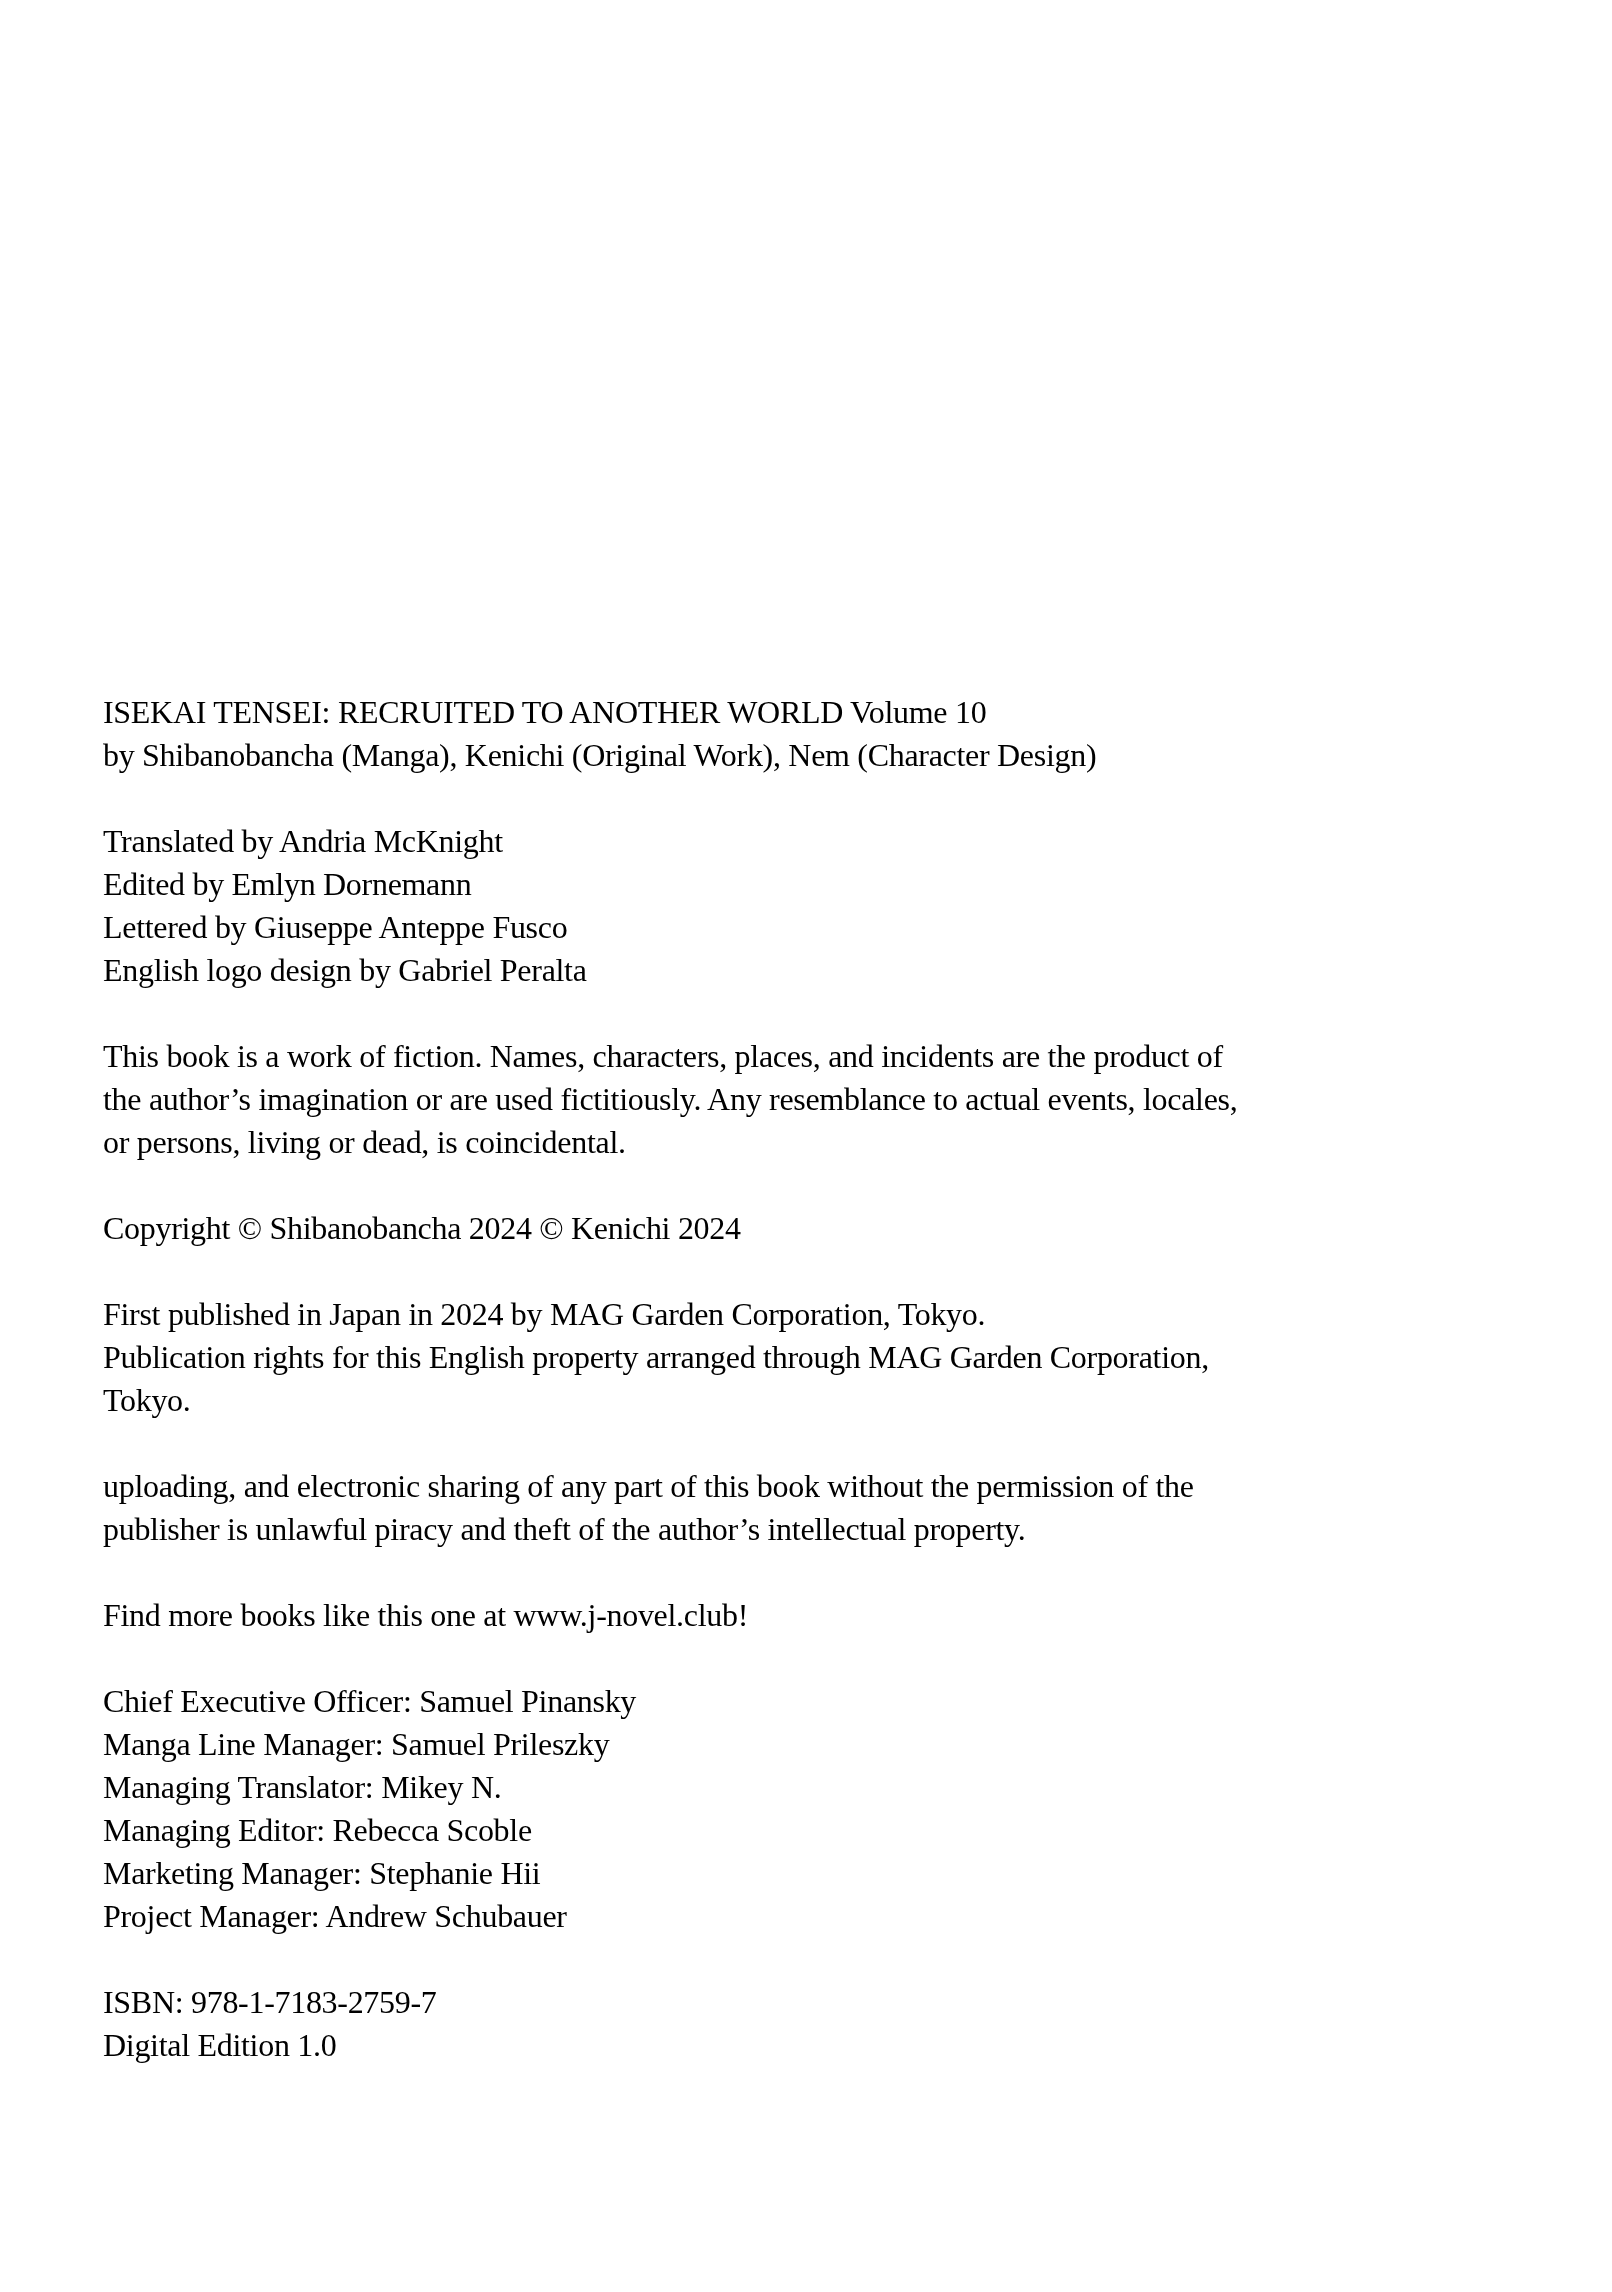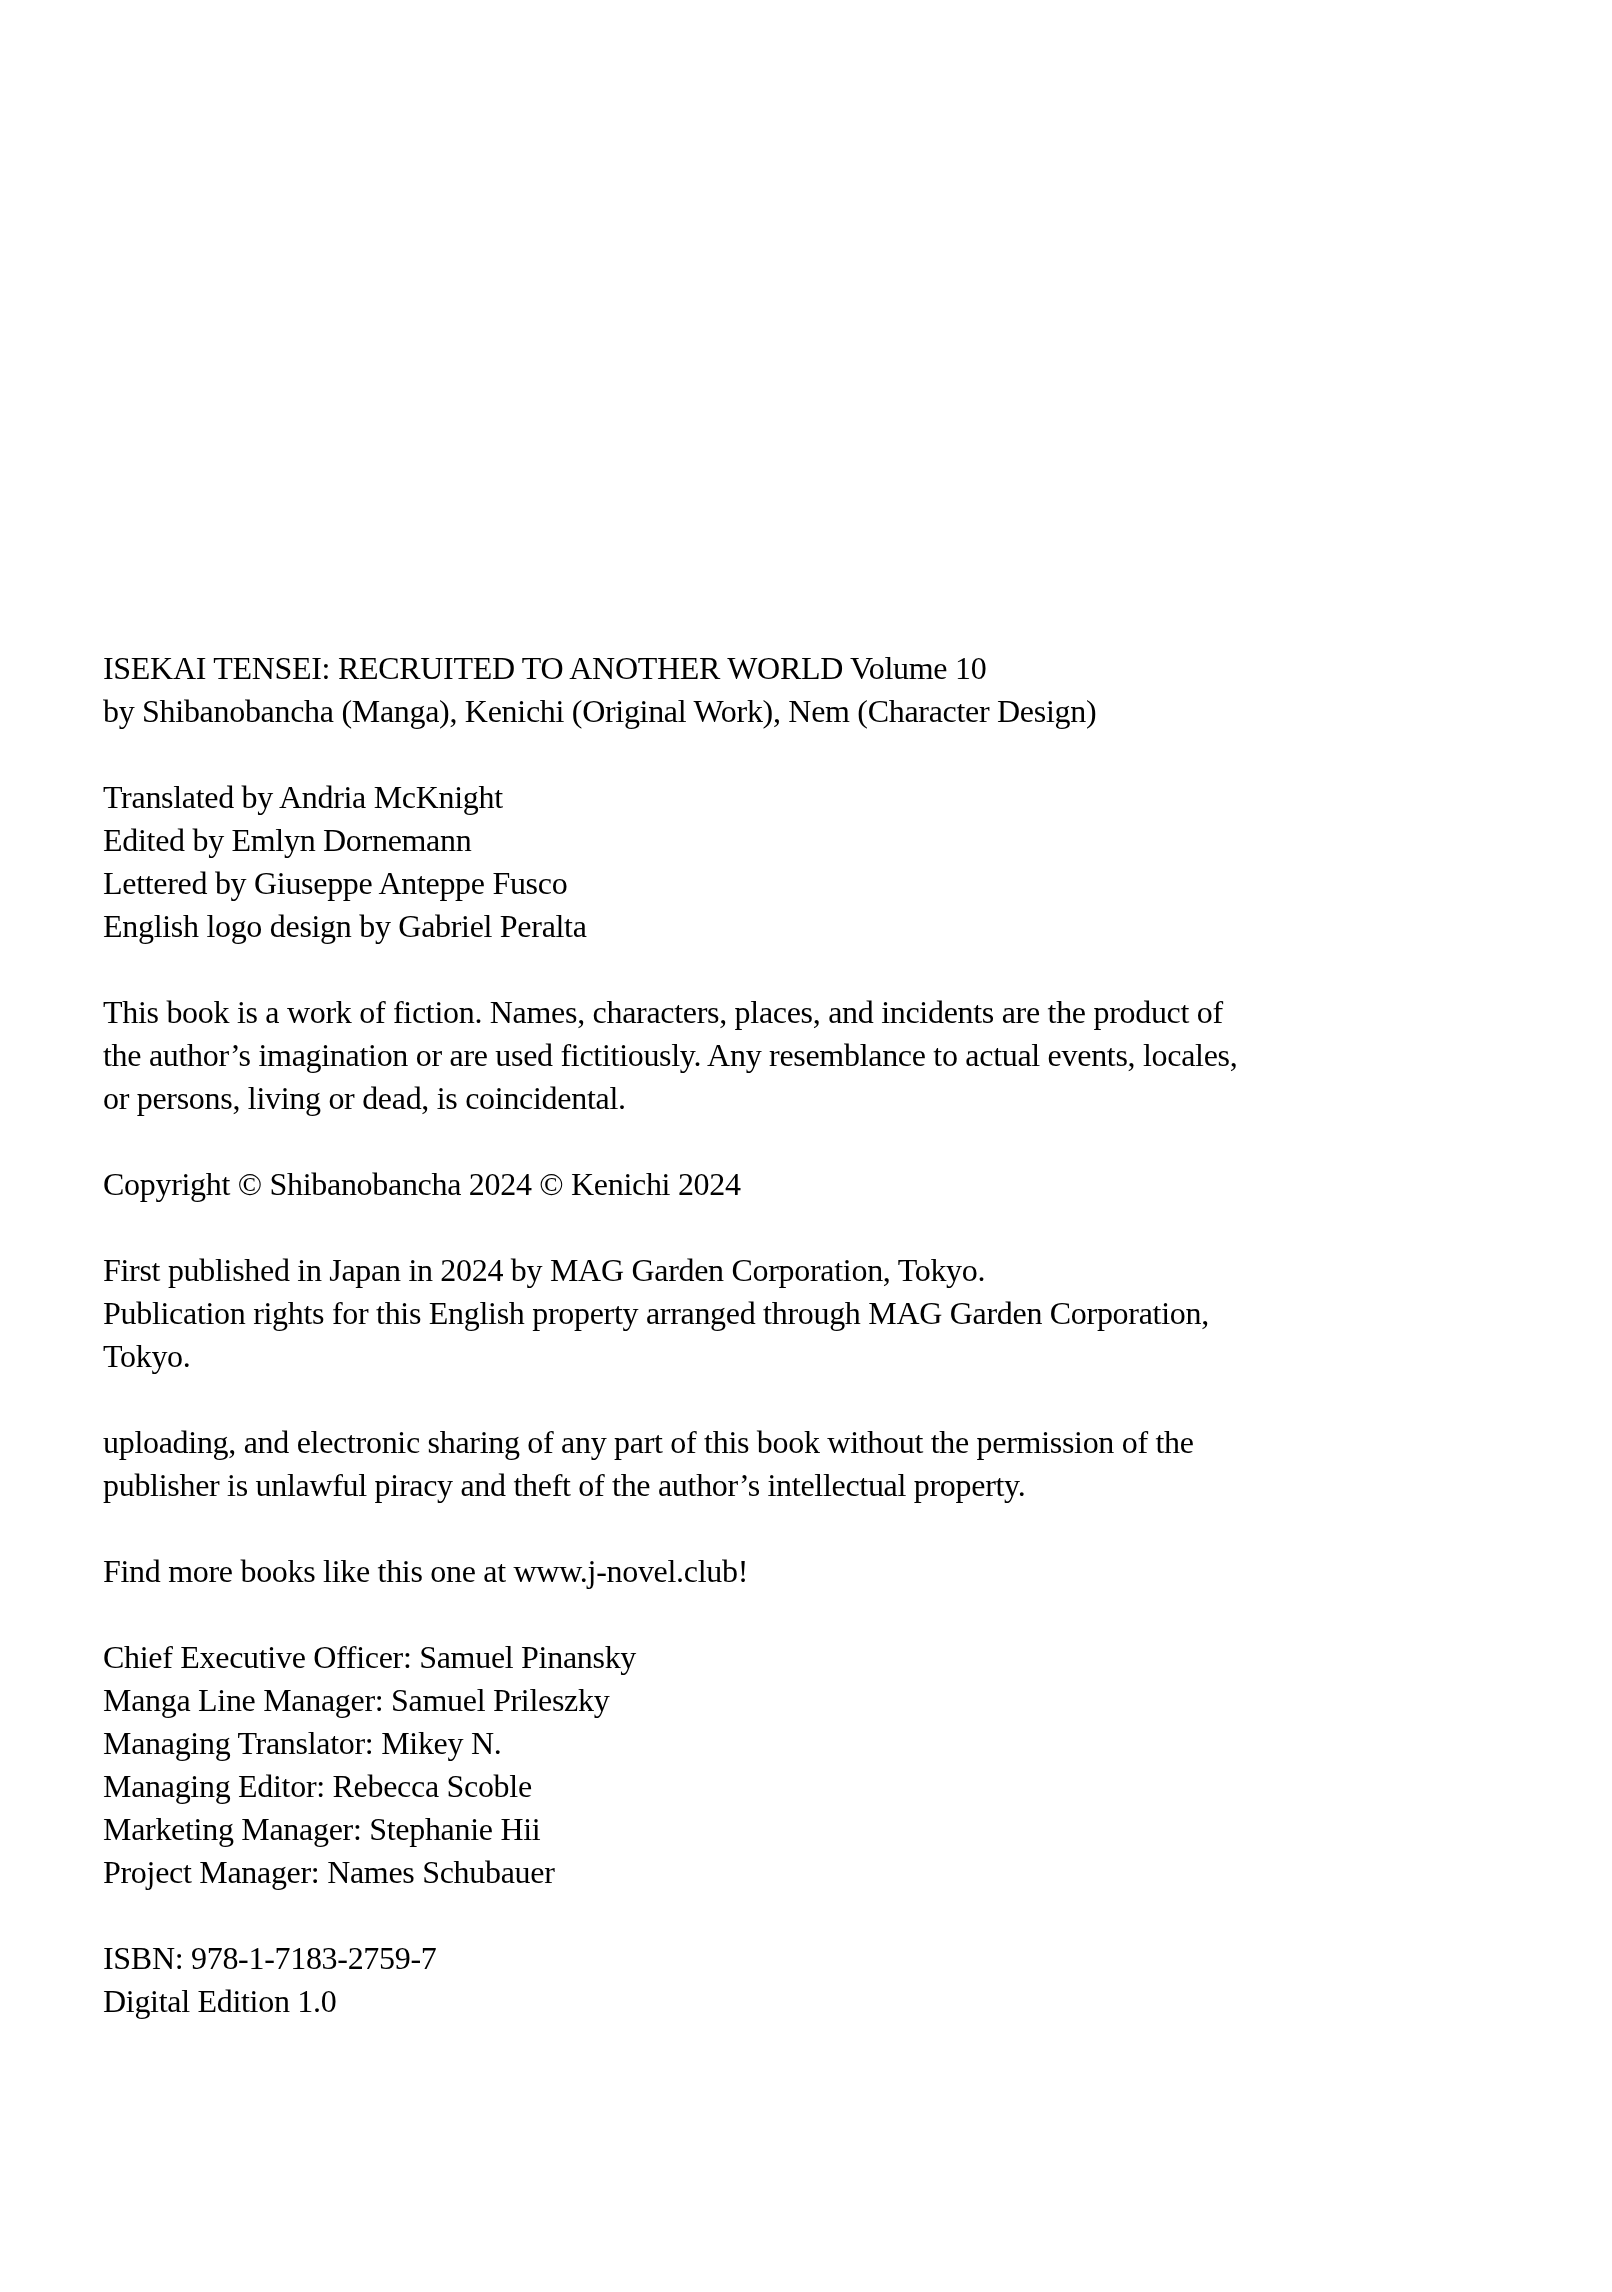--- a/index.html
+++ b/index.html
@@ -33,21 +33,21 @@
     margin-bottom: 0;
   }
   .line {
     display: block;
     white-space: nowrap;
   }
 </style>
 </head>
 <body style="background: rgb(255, 255, 255);">
 
-<main class="colophon" style="color: rgb(0, 0, 0);">
+<main class="colophon" style="color: rgb(0, 0, 0); margin-top: 44px;">
 
   <p class="para">
     <span class="line">ISEKAI TENSEI: RECRUITED TO ANOTHER WORLD Volume 10</span>
     <span class="line">by Shibanobancha (Manga), Kenichi (Original Work), Nem (Character Design)</span>
   </p>
 
   <p class="para">
     <span class="line">Translated by Andria McKnight</span>
     <span class="line">Edited by Emlyn Dornemann</span>
     <span class="line">Lettered by Giuseppe Anteppe Fusco</span>
@@ -78,21 +78,21 @@
   <p class="para">
     <span class="line">Find more books like this one at www.j-novel.club!</span>
   </p>
 
   <p class="para">
     <span class="line">Chief Executive Officer: Samuel Pinansky</span>
     <span class="line">Manga Line Manager: Samuel Prileszky</span>
     <span class="line">Managing Translator: Mikey N.</span>
     <span class="line">Managing Editor: Rebecca Scoble</span>
     <span class="line">Marketing Manager: Stephanie Hii</span>
-    <span class="line">Project Manager: Names Schubauer</span>
+    <span class="line">Project Manager: Andrew Schubauer</span>
   </p>
 
   <p class="para">
     <span class="line">ISBN: 978-1-7183-2759-7</span>
     <span class="line">Digital Edition 1.0</span>
   </p>
 
 </main>
 
 

